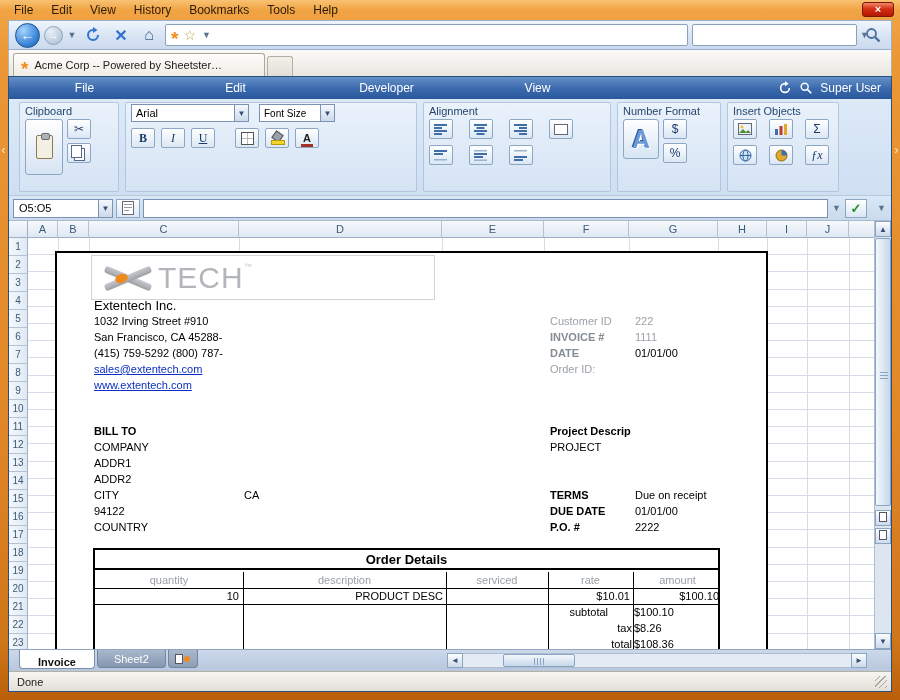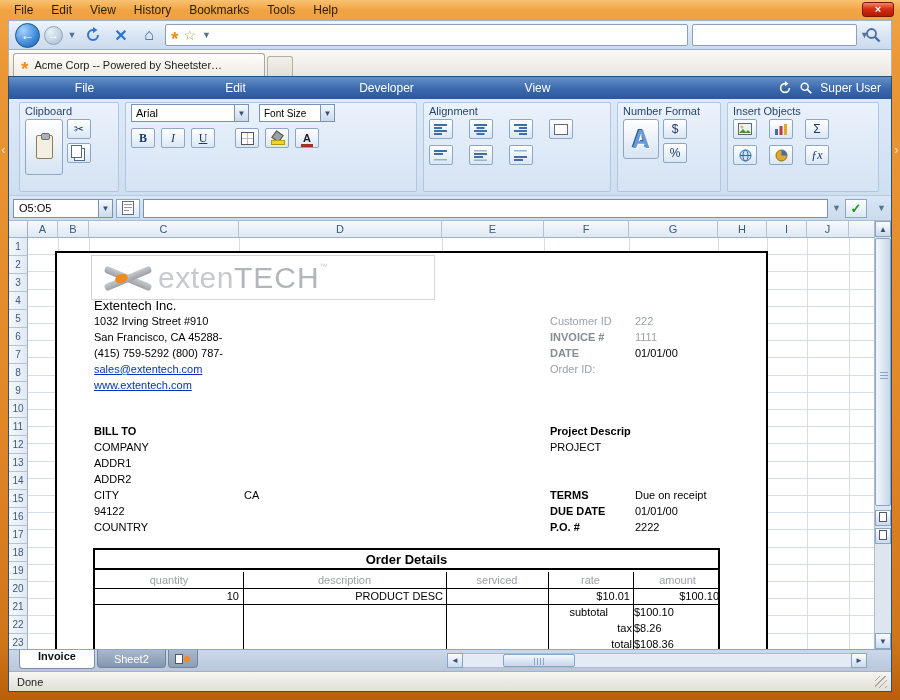--- a/index.html
+++ b/index.html
@@ -104,21 +104,21 @@
 .ltm{font-size:8px;color:#c6cacd;align-self:flex-start;margin-top:6px}
 .details{position:absolute;left:36px;top:295px;width:627px;height:103px;border:2px solid #000;background:#fff}
 .dt-title{height:20px;line-height:19px;text-align:center;font-weight:bold;font-size:13px;border-bottom:2px solid #000}
 .dt-v{position:absolute;top:22px;bottom:0;width:1px;background:#000}
 .dt-h{position:absolute;left:0;right:0;height:1px;background:#000}
 .dth{position:absolute;font-size:11px;color:#9aa1a8;text-align:center}
 .dtc{position:absolute;font-size:11px;color:#000;white-space:nowrap}
 .rt{text-align:right}
 
 .stabs{height:22px;flex:0 0 22px;background:linear-gradient(#ccd8ea,#b7c7dd);border-top:1px solid #8ea6c2;display:flex;align-items:flex-start;padding-left:10px;gap:2px;position:relative}
-.stab-a{height:19px;background:#fff;border:1px solid #7a90aa;border-top:none;border-radius:0 0 4px 4px;font-weight:bold;font-size:11px;color:#111;padding:0 18px;display:flex;align-items:flex-start}
+.stab-a{height:19px;background:#fff;border:1px solid #7a90aa;border-top:none;border-radius:0 0 4px 4px;font-weight:bold;font-size:11px;color:#111;padding:0 18px;display:flex;align-items:flex-end}
 .stab-i{height:18px;background:linear-gradient(#a9b8cc,#8396af);border:1px solid #72869e;border-top:none;border-radius:0 0 4px 4px;font-size:11px;color:#fff;padding:0 16px;display:flex;align-items:center}
 .stab-n{height:18px;width:30px;background:linear-gradient(#a9b8cc,#8d9fb5);border:1px solid #72869e;border-top:none;border-radius:0 0 4px 4px;display:flex;align-items:center;justify-content:center;gap:1px}
 .minipage{width:8px;height:10px;background:#fff;border:1px solid #556;display:inline-block}
 .minidot{width:6px;height:6px;border-radius:50%;background:#f08a1d;display:inline-block}
 .hscroll{position:absolute;right:24px;top:3px;width:420px;height:15px;display:flex;align-items:center}
 .hsbtn{width:16px;height:15px;border:1px solid #8aa4c4;background:linear-gradient(#fcfdfe,#ccdaea);font-size:8px;color:#33507a;text-align:center;line-height:13px}
 .hstrack{flex:1;height:15px;background:#e4ebf4;border-top:1px solid #aebdd0;border-bottom:1px solid #aebdd0;position:relative}
 .hsthumb{position:absolute;left:40px;top:0;width:72px;height:13px;border:1px solid #8aa4c4;border-radius:2px;background:linear-gradient(#f4f8fc,#c6d6ea)}
 .hsthumb::after{content:"";position:absolute;top:3px;left:50%;margin-left:-5px;width:10px;height:7px;background:repeating-linear-gradient(90deg,#8aa4c4 0 1px,transparent 1px 3px)}
 .status{height:20px;flex:0 0 20px;background:linear-gradient(#f6f5f1,#e2dfd7);border-top:1px solid #b4b0a4;display:flex;align-items:center;padding-left:8px;font-size:11px;color:#222}
@@ -328,21 +328,21 @@
         <button class="bigbtn" style="width:36px;height:40px">
             <span class="bigA">A</span>
           </button>
         <div class="vcol">
           <button class="sbtn">$</button>
           <button class="sbtn">%</button>
         </div>
       </div>
     </div>
 
-    <div class="rgroup" style="width:152px">
+    <div class="rgroup" style="width:112px">
       <div class="rlabel">Insert Objects</div>
       <div class="vcol" style="gap:6px">
         <div class="hrow" style="gap:12px">
           <button class="sbtn">
               <svg width="14" height="12">
                 <rect x="0.5" y="0.5" width="13" height="11" fill="#eaf2fb" stroke="#667"></rect>
                 <circle cx="4" cy="4" r="1.5" fill="#f0c030"></circle>
                 <path d="M1 10 L5 6 L8 9 L10 7 L13 10 Z" fill="#4d8f3a"></path>
               </svg>
             </button>
@@ -438,21 +438,20 @@
 
     </div>
 
     <div class="sheet">
       <div class="invoice-box">
 
         <div class="logo-box">
           <span class="xm">
               <span class="xdot"></span>
             </span>
-          <span class="lx1">exten</span>
           <span class="lx2">TECH</span>
           <span class="ltm">™</span>
         </div>
 
         <span class="iv" style="left:37px;top:45px;font-size:13px">Extentech Inc.</span>
         <span class="iv" style="left:37px;top:62px">1032 Irving Street #910</span>
         <span class="iv" style="left:37px;top:78px">San Francisco, CA 45288-</span>
         <span class="iv" style="left:37px;top:94px">(415) 759-5292 (800) 787-</span>
         <span class="iv lnk" style="left:37px;top:110px">sales@extentech.com</span>
         <span class="iv lnk" style="left:37px;top:126px">www.extentech.com</span>

